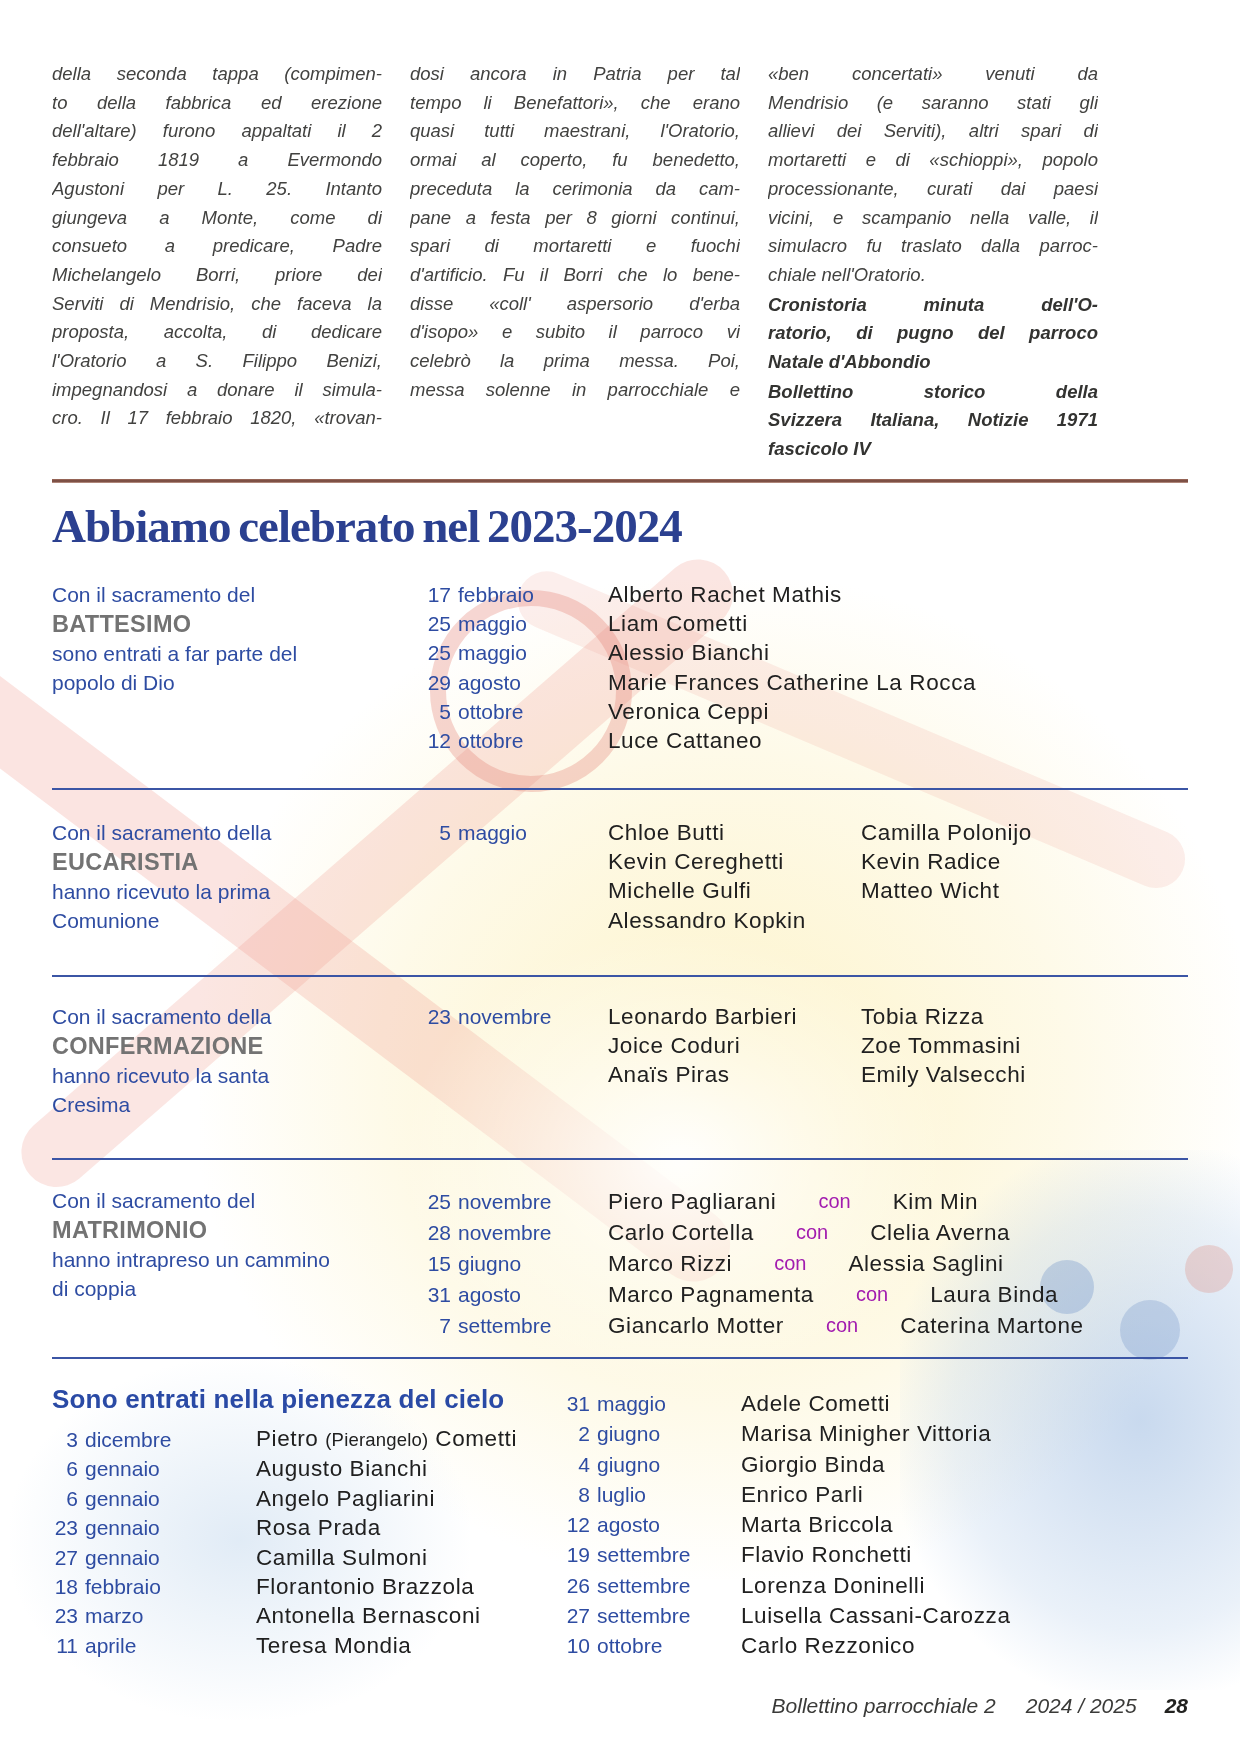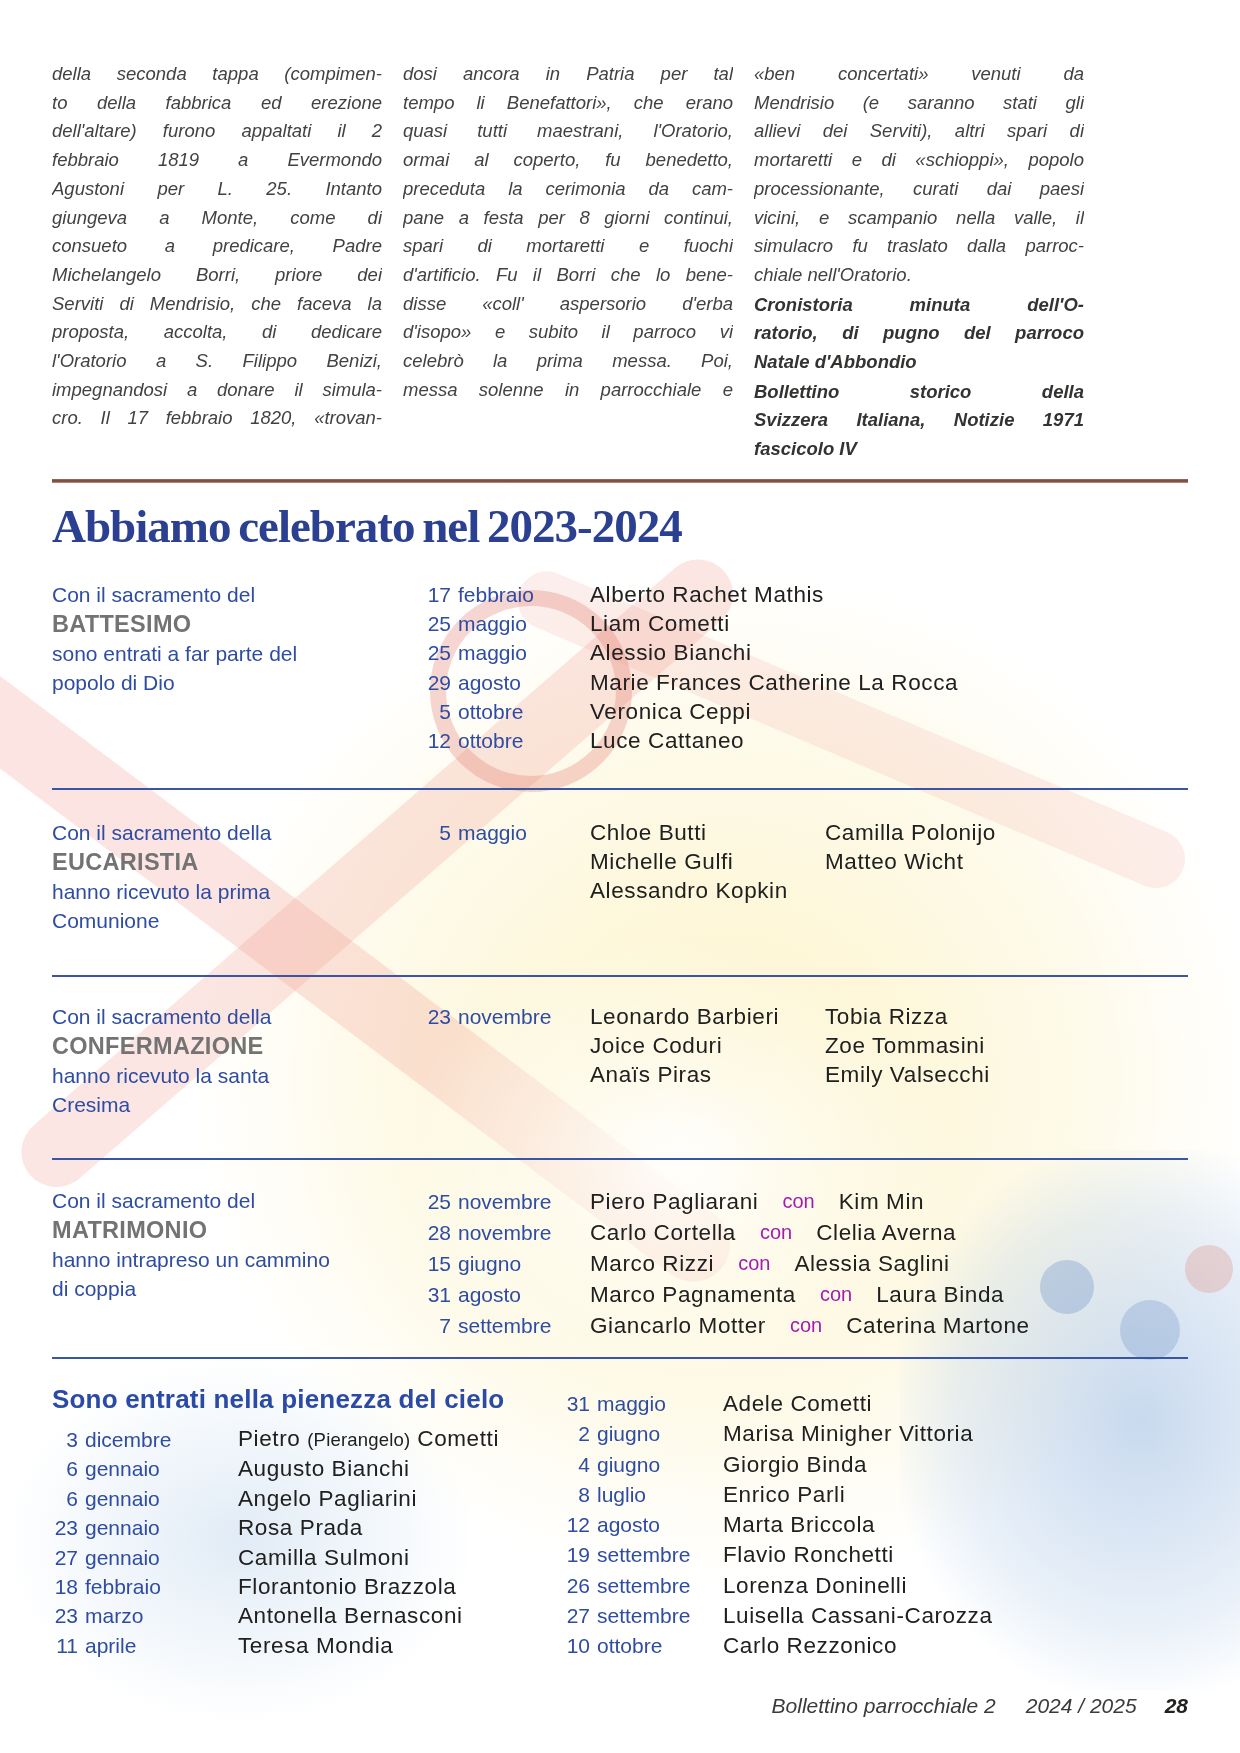--- a/index.html
+++ b/index.html
@@ -21,39 +21,39 @@
   .wm-white{left:400px;top:930px;width:560px;height:460px;border-radius:50%;
     background:radial-gradient(ellipse at center,rgba(255,255,255,.95) 0%,rgba(255,255,255,0) 70%);}
   .wm-blue1{left:900px;top:1150px;width:480px;height:540px;
     background:radial-gradient(ellipse at center,rgba(125,165,215,.42) 0%,rgba(150,185,225,.2) 55%,rgba(150,185,225,0) 75%);}
   .wm-blue2{left:10px;top:1360px;width:460px;height:360px;
     background:radial-gradient(ellipse at center,rgba(155,190,225,.30) 0%,rgba(155,190,225,0) 72%);}
   .wm-head1{left:1040px;top:1260px;width:54px;height:54px;border-radius:50%;background:rgba(95,135,195,.30);}
   .wm-head2{left:1120px;top:1300px;width:60px;height:60px;border-radius:50%;background:rgba(95,135,195,.26);}
   .wm-head3{left:1185px;top:1245px;width:48px;height:48px;border-radius:50%;background:rgba(220,125,110,.26);}
   
-  .article{position:absolute;z-index:1;left:52px;top:60px;display:flex;gap:21px;}
+  .article{position:absolute;z-index:1;left:52px;top:60px;display:flex;gap:28px;}
   .acol{width:330px;font-style:italic;font-size:18.5px;line-height:28.7px;color:#424240;}
   .ln{text-align:justify;text-align-last:justify;overflow:hidden;white-space:normal;}
   .ln-last{text-align-last:left;}
   .credit{font-weight:bold;color:#333331;margin-top:1px;}
   
   .rule{position:absolute;z-index:1;left:52px;right:52px;}
   .rule-maroon{top:479px;height:4px;background:linear-gradient(#a06e5f 0%,#6e4238 55%,#c7a093 100%);}
   .rule-blue{height:2px;background:#3b55a5;}
   
   h1{position:absolute;z-index:1;left:52px;top:500px;margin:0;
      font-family:"Liberation Serif",serif;font-weight:bold;font-size:47px;line-height:52px;
      color:#2b4090;letter-spacing:-1px;word-spacing:-3px;}
   
   .sac{position:absolute;z-index:1;left:52px;right:52px;}
   .label{position:absolute;left:0;top:0;width:295px;color:#2e4ca2;font-size:21px;line-height:29px;}
   .sacname{font-weight:bold;font-size:23.5px;line-height:30px;color:#737373;letter-spacing:.3px;}
   .rows{position:absolute;left:373px;top:0;}
-  .row{display:flex;align-items:flex-end;line-height:29.2px;font-size:21px;}
+  .row{display:flex;align-items:flex-end;line-height:29.2px;font-size:21px;gap:18px;}
   .mat .row{line-height:31px;}
   .date{display:inline-flex;width:165px;color:#2e4ca2;flex:0 0 auto;}
   .day{display:inline-block;width:26px;text-align:right;}
   .month{margin-left:7px;}
   .nm{color:#202020;font-size:22.5px;letter-spacing:.6px;}
   .nmcol1{display:inline-block;width:235px;flex:0 0 auto;}
   .con{font-size:20px;color:#a21caf;margin:0 24px;letter-spacing:0;}
   
   .cielo{position:absolute;z-index:1;left:52px;right:52px;top:1383px;}
   .cielo-title{font-weight:bold;font-size:26px;line-height:32px;color:#2a4aa5;letter-spacing:.2px;}
@@ -214,20 +214,25 @@
       <div class="row">
         <span class="date">
             <span class="day">5</span>
             <span class="month">maggio</span>
           </span>
         <span class="nm nmcol1">Chloe Butti</span>
         <span class="nm">Camilla Polonijo</span>
       </div>
       <div class="row">
         <span class="date"></span>
+        <span class="nm nmcol1">Kevin Cereghetti</span>
+        <span class="nm">Kevin Radice</span>
+      </div>
+      <div class="row">
+        <span class="date"></span>
         <span class="nm nmcol1">Michelle Gulfi</span>
         <span class="nm">Matteo Wicht</span>
       </div>
       <div class="row">
         <span class="date"></span>
         <span class="nm nmcol1">Alessandro Kopkin</span>
       </div>
     </div>
   </section>
 

